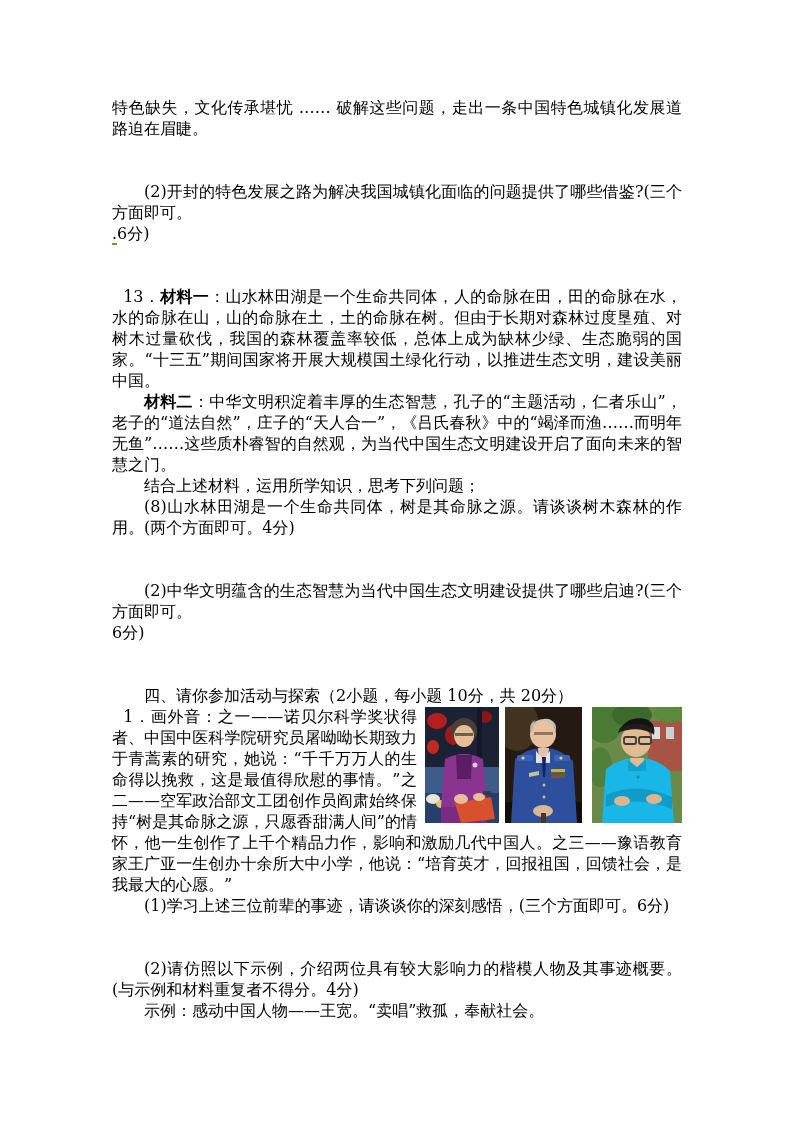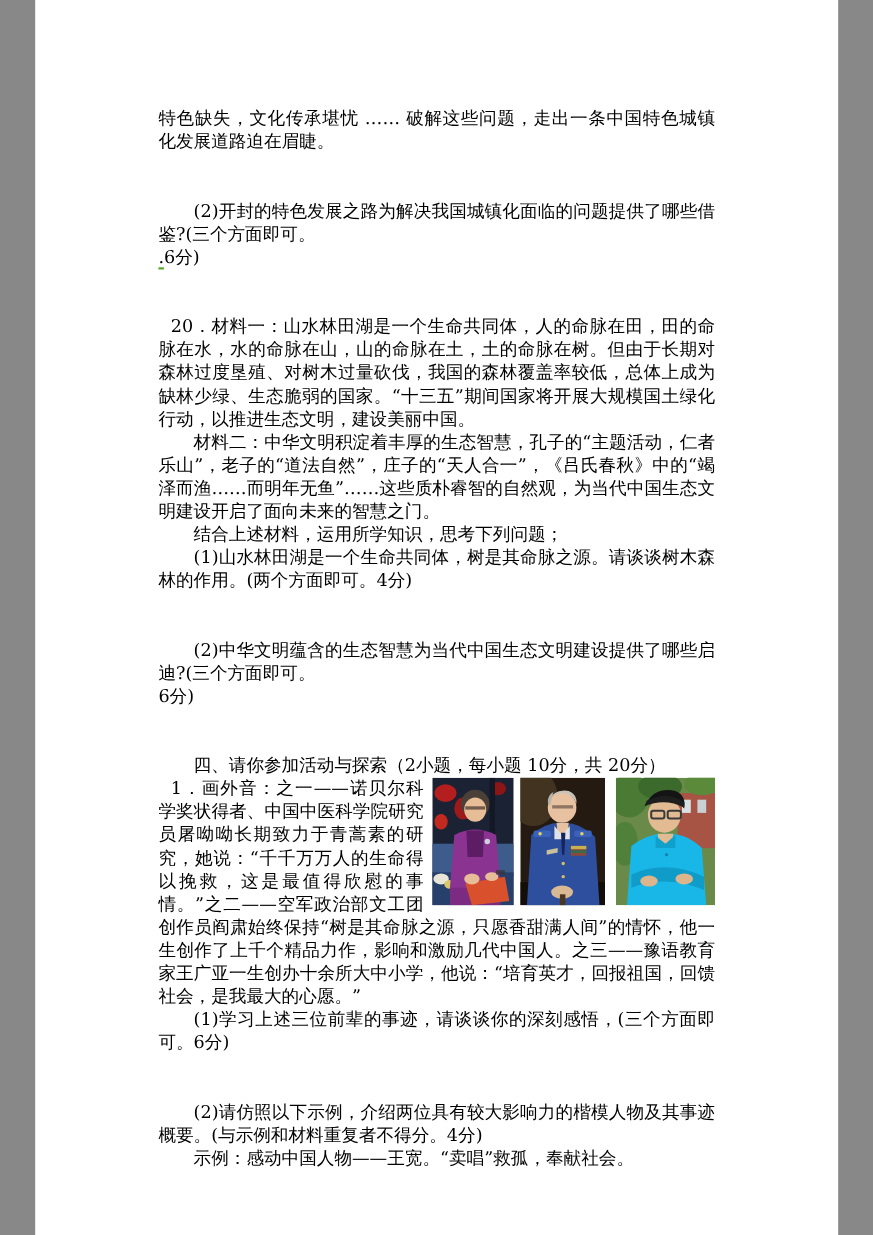--- a/index.html
+++ b/index.html
@@ -1,34 +1,34 @@
 <!DOCTYPE html>
 <html><head>
 <meta charset="utf-8">
 <style>
   html,body { margin:0; padding:0; background:#888; }
   .page {
     position: relative;
-    width: 730px; height: 1123px;
+    width: 794px; height: 1123px;
     margin: 0 auto;
     background: #ffffff;
     box-sizing: border-box;
     padding: 97px 112px 0 112px;
     font-family: "DejaVu Serif", "Liberation Serif", serif;
     font-size: 16px;
     line-height: 21px;
     color: #000;
     text-align: justify;
     overflow: hidden;
   }
   p.para { margin: 0; padding: 0; }
   .ind2 { text-indent: 2em; }
   .indnum { text-indent: 0.7em; }
   .gap2 { height: 42px; }
-  b.mat { font-weight: normal; }
+  b.mat { font-weight: bold; }
   .stray-dot { border-bottom: 2px solid #55aa22; }
   
   .photo-strip {
     float: right;
     width: 257px; height: 116px;
     margin: 1px 0 3px 8px;
     display: flex;
     align-items: flex-start;
   }
   .photo-strip svg { display:block; }
@@ -43,27 +43,27 @@
   <p class="para"><span>特色缺失，文化传承堪忧 …… 破解这些问题，走出一条中国特色城镇化发展道路迫在眉睫。</span></p>
 
 
 
   <div class="gap2"></div>
 
   <p class="para ind2"><span>(2)开封的特色发展之路为解决我国城镇化面临的问题提供了哪些借鉴?(三个方面即可。</span><br><span class="stray-dot">.</span><span>6分)</span></p>
 
   <div class="gap2"></div>
 
-  <p class="para indnum"><span>20．</span><b class="mat">材料一</b><span>：山水林田湖是一个生命共同体，人的命脉在田，田的命脉在水，水的命脉在山，山的命脉在土，土的命脉在树。但由于长期对森林过度垦殖、对树木过量砍伐，我国的森林覆盖率较低，总体上成为缺林少绿、生态脆弱的国家。“十三五”期间国家将开展大规模国土绿化行动，以推进生态文明，建设美丽中国。</span></p>
+  <p class="para indnum"><span>13．</span><b class="mat">材料一</b><span>：山水林田湖是一个生命共同体，人的命脉在田，田的命脉在水，水的命脉在山，山的命脉在土，土的命脉在树。但由于长期对森林过度垦殖、对树木过量砍伐，我国的森林覆盖率较低，总体上成为缺林少绿、生态脆弱的国家。“十三五”期间国家将开展大规模国土绿化行动，以推进生态文明，建设美丽中国。</span></p>
 
   <p class="para ind2"><b class="mat">材料二</b><span>：中华文明积淀着丰厚的生态智慧，孔子的“主题活动，仁者乐山”，老子的“道法自然”，庄子的“天人合一”，《吕氏春秋》中的“竭泽而渔……而明年无鱼”……这些质朴睿智的自然观，为当代中国生态文明建设开启了面向未来的智慧之门。</span></p>
 
   <p class="para ind2"><span>结合上述材料，运用所学知识，思考下列问题；</span></p>
 
-  <p class="para ind2"><span>(1)山水林田湖是一个生命共同体，树是其命脉之源。请谈谈树木森林的作用。(两个方面即可。4分)</span></p>
+  <p class="para ind2"><span>(8)山水林田湖是一个生命共同体，树是其命脉之源。请谈谈树木森林的作用。(两个方面即可。4分)</span></p>
 
   <div class="gap2"></div>
 
   <p class="para ind2"><span>(2)中华文明蕴含的生态智慧为当代中国生态文明建设提供了哪些启迪?(三个方面即可。</span><br><span>6分)</span></p>
 
   <div class="gap2"></div>
 
   <p class="para ind2"><span>四、请你参加活动与探索（2小题，每小题 10分，共 20分）</span></p>
 
   <p class="para indnum">

